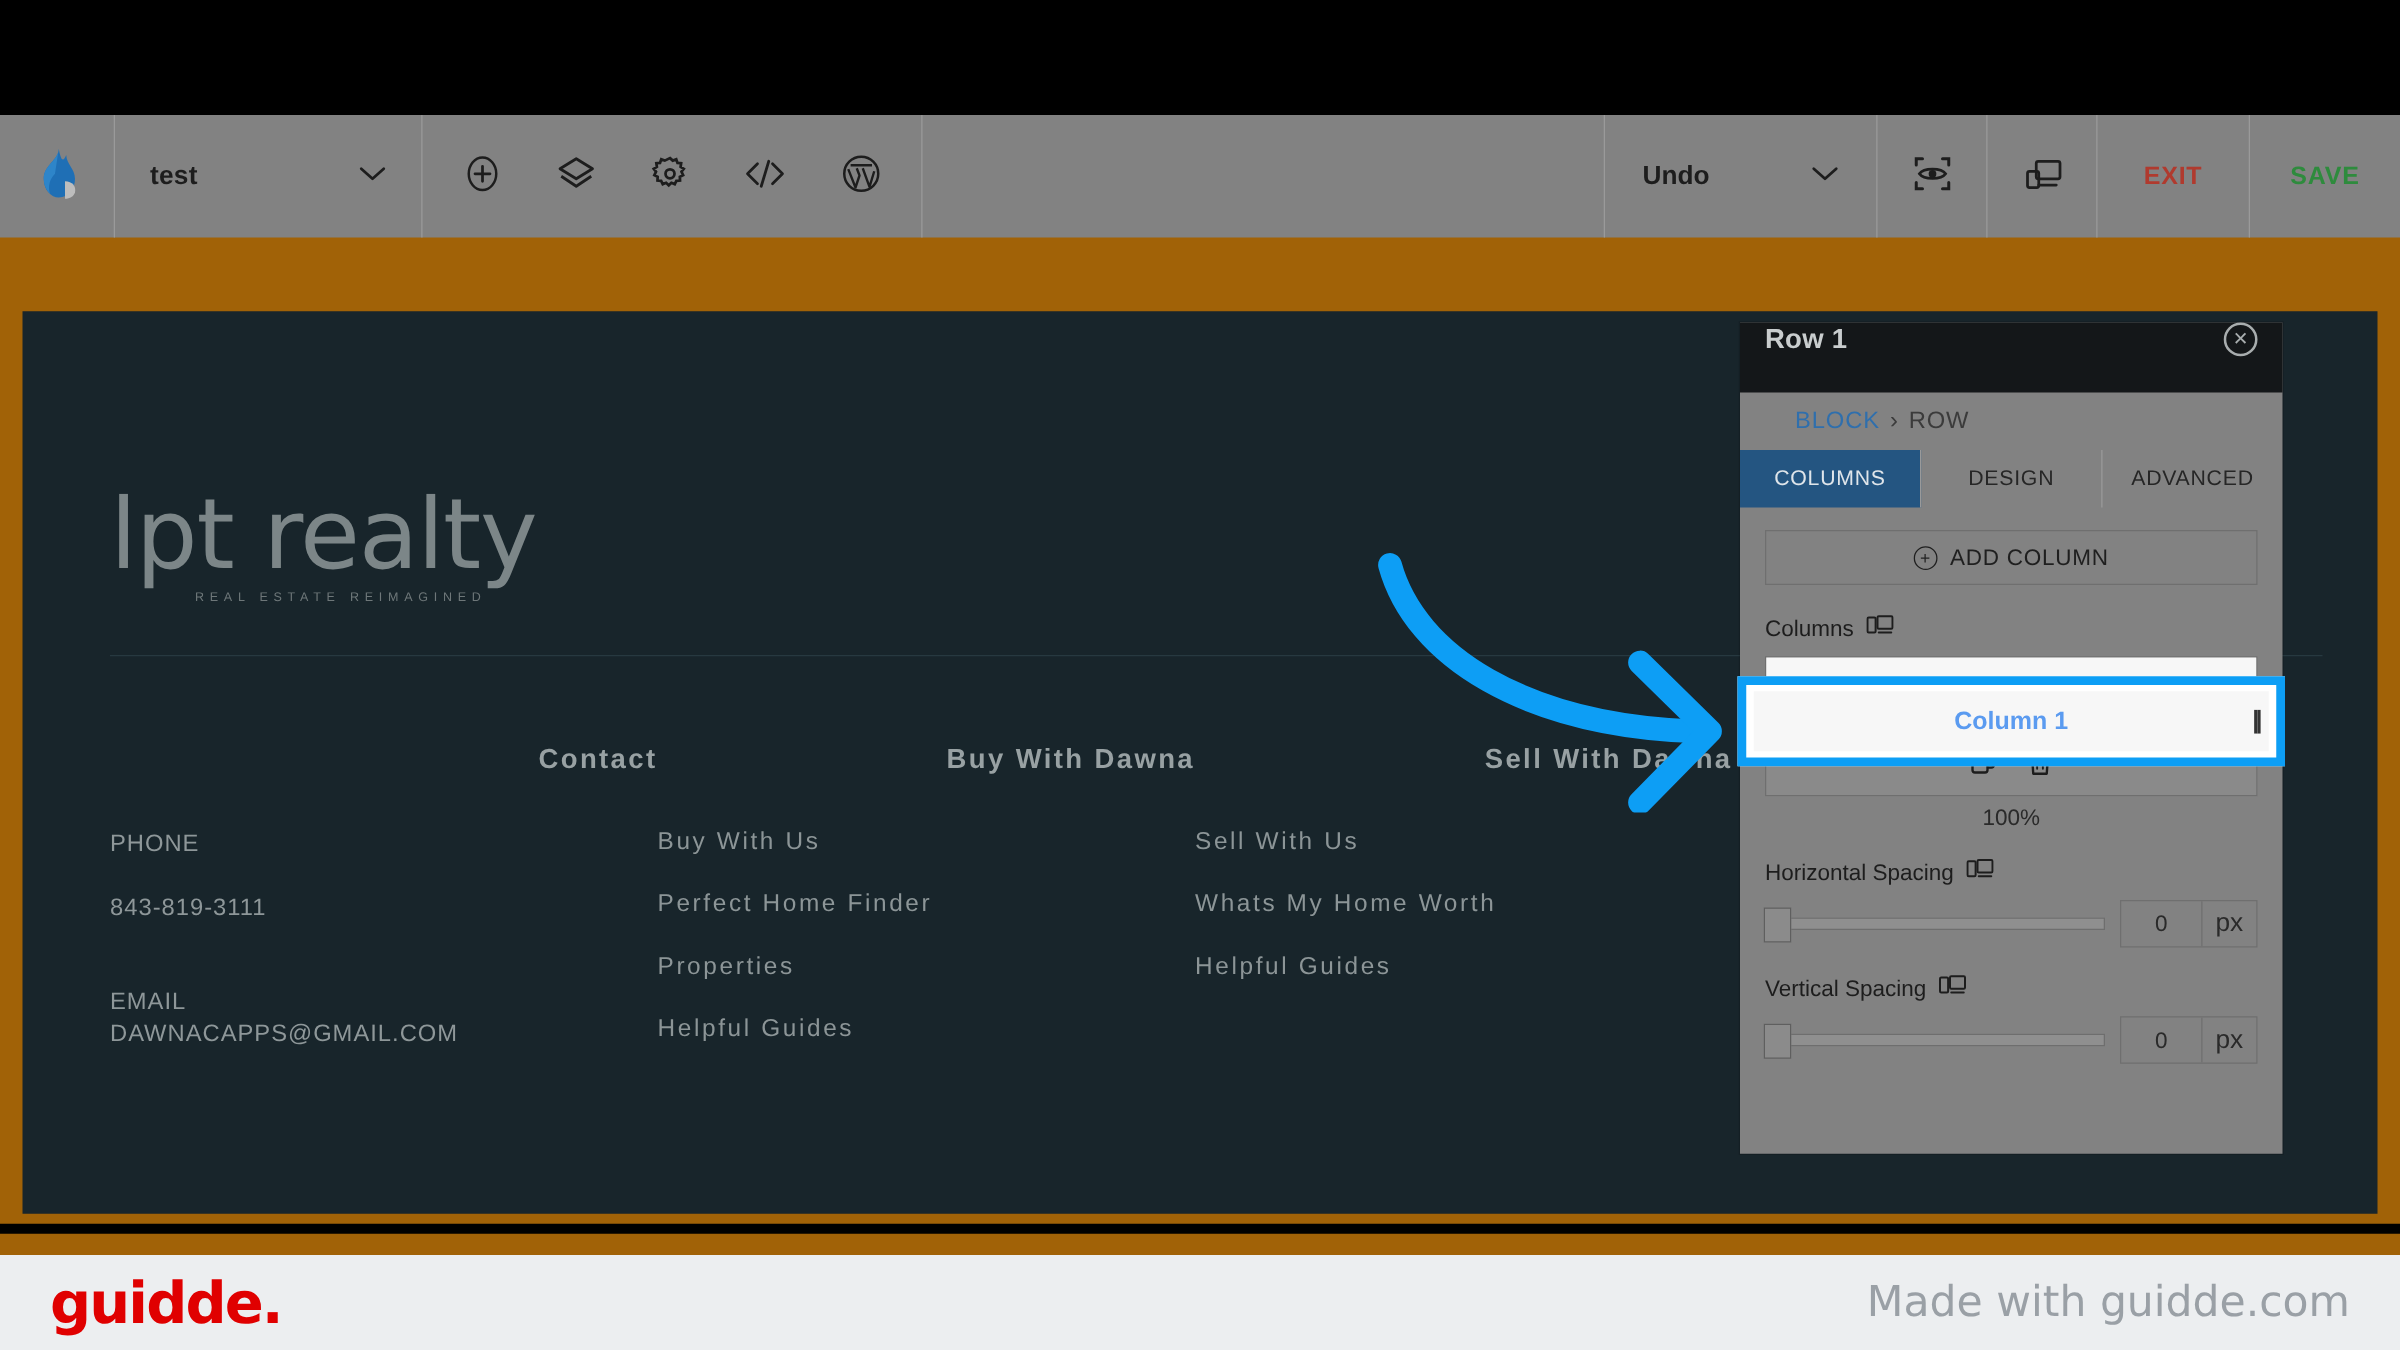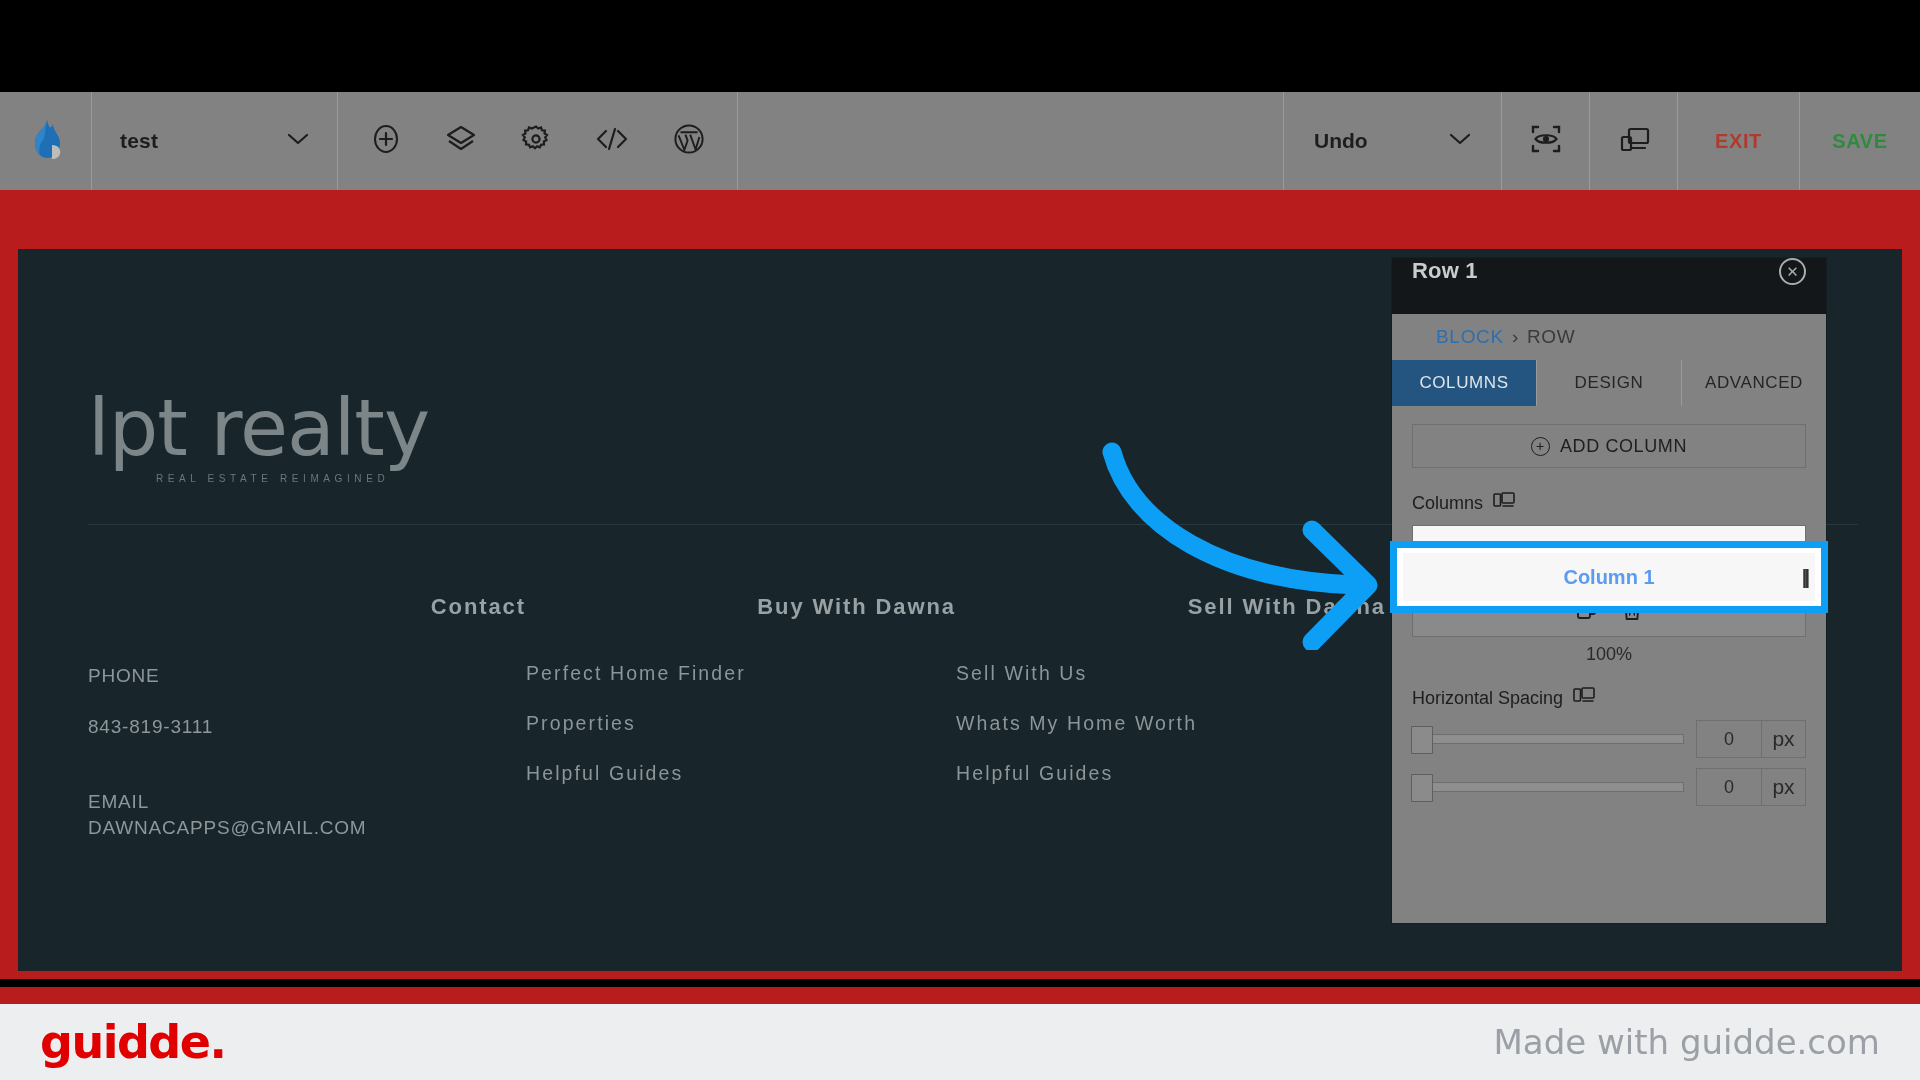--- a/index.html
+++ b/index.html
@@ -2,21 +2,21 @@
 <html><head>
 <meta charset="utf-8">
 <style>
   * { box-sizing: border-box; margin: 0; padding: 0; }
   html, body {
     width: 1920px; height: 1080px;
     background: #000;
     font-family: "Liberation Sans", sans-serif;
     overflow: hidden;
   }
-  #screen { position: relative; width: 1920px; height: 1080px; background:#b91c1c; }
+  #screen { position: relative; width: 1920px; height: 1080px; background:#a16207; }
 
   
   .top-black { position:absolute; left:0; top:0; width:1920px; height:92px; background:#000; }
 
   
   .toolbar {
     position:absolute; left:0; top:92px; width:1920px; height:98px;
     background:#828282; display:flex; align-items:stretch;
   }
   .tb-cell {
@@ -291,20 +291,21 @@
           <div class="col-h">Contact</div>
           <div class="kv-label">PHONE</div>
           <div class="kv-value">843-819-3111</div>
           <div class="kv-gap"></div>
           <div class="kv-email-line">EMAIL</div>
           <div class="kv-email-line">DAWNACAPPS@GMAIL.COM</div>
         </div>
 
         <div class="col col-buy">
           <div class="col-h">Buy With Dawna</div>
+          <div class="link">Buy With Us</div>
           <div class="link">Perfect Home Finder</div>
           <div class="link">Properties</div>
           <div class="link">Helpful Guides</div>
         </div>
 
         <div class="col col-sell">
           <div class="col-h">Sell With Dawna</div>
           <div class="link">Sell With Us</div>
           <div class="link">Whats My Home Worth</div>
           <div class="link">Helpful Guides</div>
@@ -394,20 +395,30 @@
       <div class="slider-row">
         <div class="slider-track">
           <div class="slider-knob"></div>
         </div>
         <div class="num-box">
           <span class="num-val">0</span>
           <span class="num-unit">px</span>
         </div>
       </div>
 
+      <div class="spacing-label">
+        <span>Vertical Spacing</span>
+        <span>
+          <svg width="22" height="18" viewBox="0 0 22 18">
+            <rect x="1" y="2" width="6.5" height="12" rx="1" fill="none" stroke="#1d1d1d" stroke-width="1.6"></rect>
+            <rect x="9" y="1" width="12" height="10" rx="1" fill="none" stroke="#1d1d1d" stroke-width="1.6"></rect>
+            <path d="M10 14 H20" stroke="#1d1d1d" stroke-width="1.6" stroke-linecap="round"></path>
+          </svg>
+        </span>
+      </div>
       <div class="slider-row">
         <div class="slider-track">
           <div class="slider-knob"></div>
         </div>
         <div class="num-box">
           <span class="num-val">0</span>
           <span class="num-unit">px</span>
         </div>
       </div>
 

